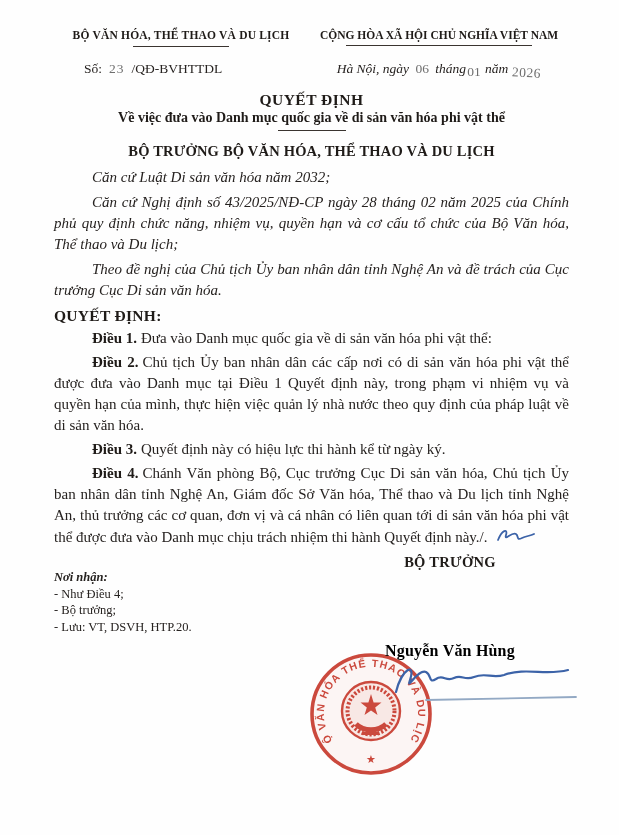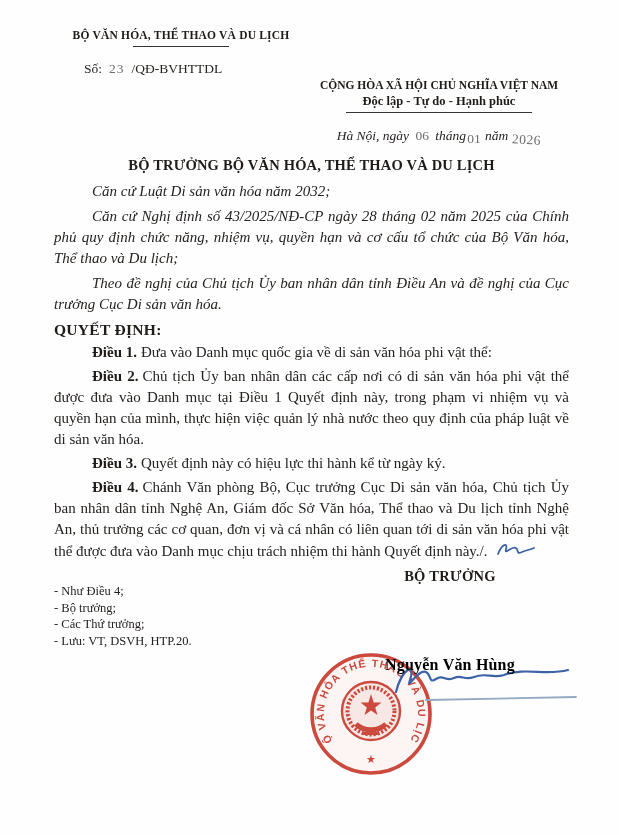--- a/index.html
+++ b/index.html
@@ -8,21 +8,21 @@
     position: relative;
     width: 619px; height: 835px;
     margin: 0 auto;
     background: #fefefe;
     font-family: "Liberation Serif", "DejaVu Serif", serif;
     color: #262220;
     padding: 28px 50px 0 54px;
     overflow: hidden;
   }
   
-  .hdr { display: flex; align-items: flex-start; flex-direction: column; }
+  .hdr { display: flex; align-items: flex-start; }
   .hdr-left { width: 254px; text-align: center; }
   .hdr-right { width: 260px; margin-left: auto; text-align: center; }
   .org-name { font-size: 11.5px; font-weight: bold; letter-spacing: .2px; line-height: 15px; color: #1f1b18; }
   .org-rule { width: 96px; border-top: 1.4px solid #3a3430; margin: 3px auto 0; }
   .doc-no { margin-top: 13px; font-size: 13.5px; line-height: 18px; text-align: left; padding-left: 30px; }
   .stamp-num { color: #6e6e6e; letter-spacing: 1px; padding: 0 7px; }
   .motto1 { font-size: 11.5px; font-weight: bold; line-height: 15px; color: #1f1b18; }
   .motto2 { font-size: 12.5px; font-weight: bold; line-height: 17px; color: #1f1b18; }
   .motto-rule { width: 186px; border-top: 1.4px solid #3a3430; margin: 2px auto 0; }
   .date-line { margin-top: 13px; font-style: italic; font-size: 13.5px; line-height: 19px; white-space: nowrap; }
@@ -63,55 +63,59 @@
   <div class="hdr">
     <div class="hdr-left">
       <div class="org-name">BỘ VĂN HÓA, THỂ THAO VÀ DU LỊCH</div>
       <div class="org-rule"></div>
       <div class="doc-no">
         <span>Số:</span><span class="stamp-num">23</span><span>/QĐ-BVHTTDL</span>
       </div>
     </div>
     <div class="hdr-right">
       <div class="motto1">CỘNG HÒA XÃ HỘI CHỦ NGHĨA VIỆT NAM</div>
-      <div class="motto2">Độc lập - Tự do - Hạnh phúc</div>
       <div class="motto-rule"></div>
       <div class="date-line">
         <span>Hà Nội, ngày</span>
         <span class="fill-num fill-day">06</span>
         <span>tháng</span><span class="fill-num fill-month">01</span>
         <span>năm</span><span class="fill-num fill-year">2026</span>
       </div>
     </div>
   </div>
 
+  <div class="title-block">
+    <div class="doc-type">QUYẾT ĐỊNH</div>
+    <div class="doc-subject">Về việc đưa vào Danh mục quốc gia về di sản văn hóa phi vật thể</div>
+    <div class="title-rule"></div>
+  </div>
   <div class="issuer">BỘ TRƯỞNG BỘ VĂN HÓA, THỂ THAO VÀ DU LỊCH</div>
 
   <div class="preamble">
     <p>Căn cứ Luật Di sản văn hóa năm 2032;</p>
     <p>Căn cứ Nghị định số 43/2025/NĐ-CP ngày 28 tháng 02 năm 2025 của Chính phủ quy định chức năng, nhiệm vụ, quyền hạn và cơ cấu tổ chức của Bộ Văn hóa, Thể thao và Du lịch;</p>
-    <p>Theo đề nghị của Chủ tịch Ủy ban nhân dân tỉnh Điều An và đề nghị của Cục trưởng Cục Di sản văn hóa.</p>
+    <p>Theo đề nghị của Chủ tịch Ủy ban nhân dân tỉnh Nghệ An và đề trách của Cục trưởng Cục Di sản văn hóa.</p>
   </div>
 
   <div class="decision-heading">QUYẾT ĐỊNH:</div>
 
   <p class="article"><b class="art-label">Điều 1.</b><span>Đưa vào Danh mục quốc gia về di sản văn hóa phi vật thể:</span></p>
 
 
   <p class="article"><b class="art-label">Điều 2.</b><span>Chủ tịch Ủy ban nhân dân các cấp nơi có di sản văn hóa phi vật thể được đưa vào Danh mục tại Điều 1 Quyết định này, trong phạm vi nhiệm vụ và quyền hạn của mình, thực hiện việc quản lý nhà nước theo quy định của pháp luật về di sản văn hóa.</span></p>
   <p class="article"><b class="art-label">Điều 3.</b><span>Quyết định này có hiệu lực thi hành kể từ ngày ký.</span></p>
   <p class="article"><b class="art-label">Điều 4.</b><span>Chánh Văn phòng Bộ, Cục trưởng Cục Di sản văn hóa, Chủ tịch Ủy ban nhân dân tỉnh Nghệ An, Giám đốc Sở Văn hóa, Thể thao và Du lịch tỉnh Nghệ An, thủ trưởng các cơ quan, đơn vị và cá nhân có liên quan tới di sản văn hóa phi vật thể được đưa vào Danh mục chịu trách nhiệm thi hành Quyết định này./.</span><svg class="paraph" width="42" height="20" viewBox="0 0 42 20">
         <path d="M4,14 C8,4 14,2 12,9 C10,16 18,5 22,8 C25,10 22,15 28,12 C32,10 36,10 40,8" stroke="#3c63a8" stroke-width="1.8" fill="none" stroke-linecap="round"></path>
       </svg></p>
 
   <div class="sign-section">
     <div class="recipients">
+      <div class="recipients-label">Nơi nhận:</div>
       <div>- Như Điều 4;</div>
       <div>- Bộ trưởng;</div>
-      <div>- Các Thứ trưởng;</div>
       <div>- Lưu: VT, DSVH, HTP.20.</div>
     </div>
     <div class="signer">
       <div class="minister-title">BỘ TRƯỞNG</div>
       <div class="minister-name">Nguyễn Văn Hùng</div>
     </div>
   </div>
 
   <svg class="seal" viewBox="0 0 132 132">
     <g>

